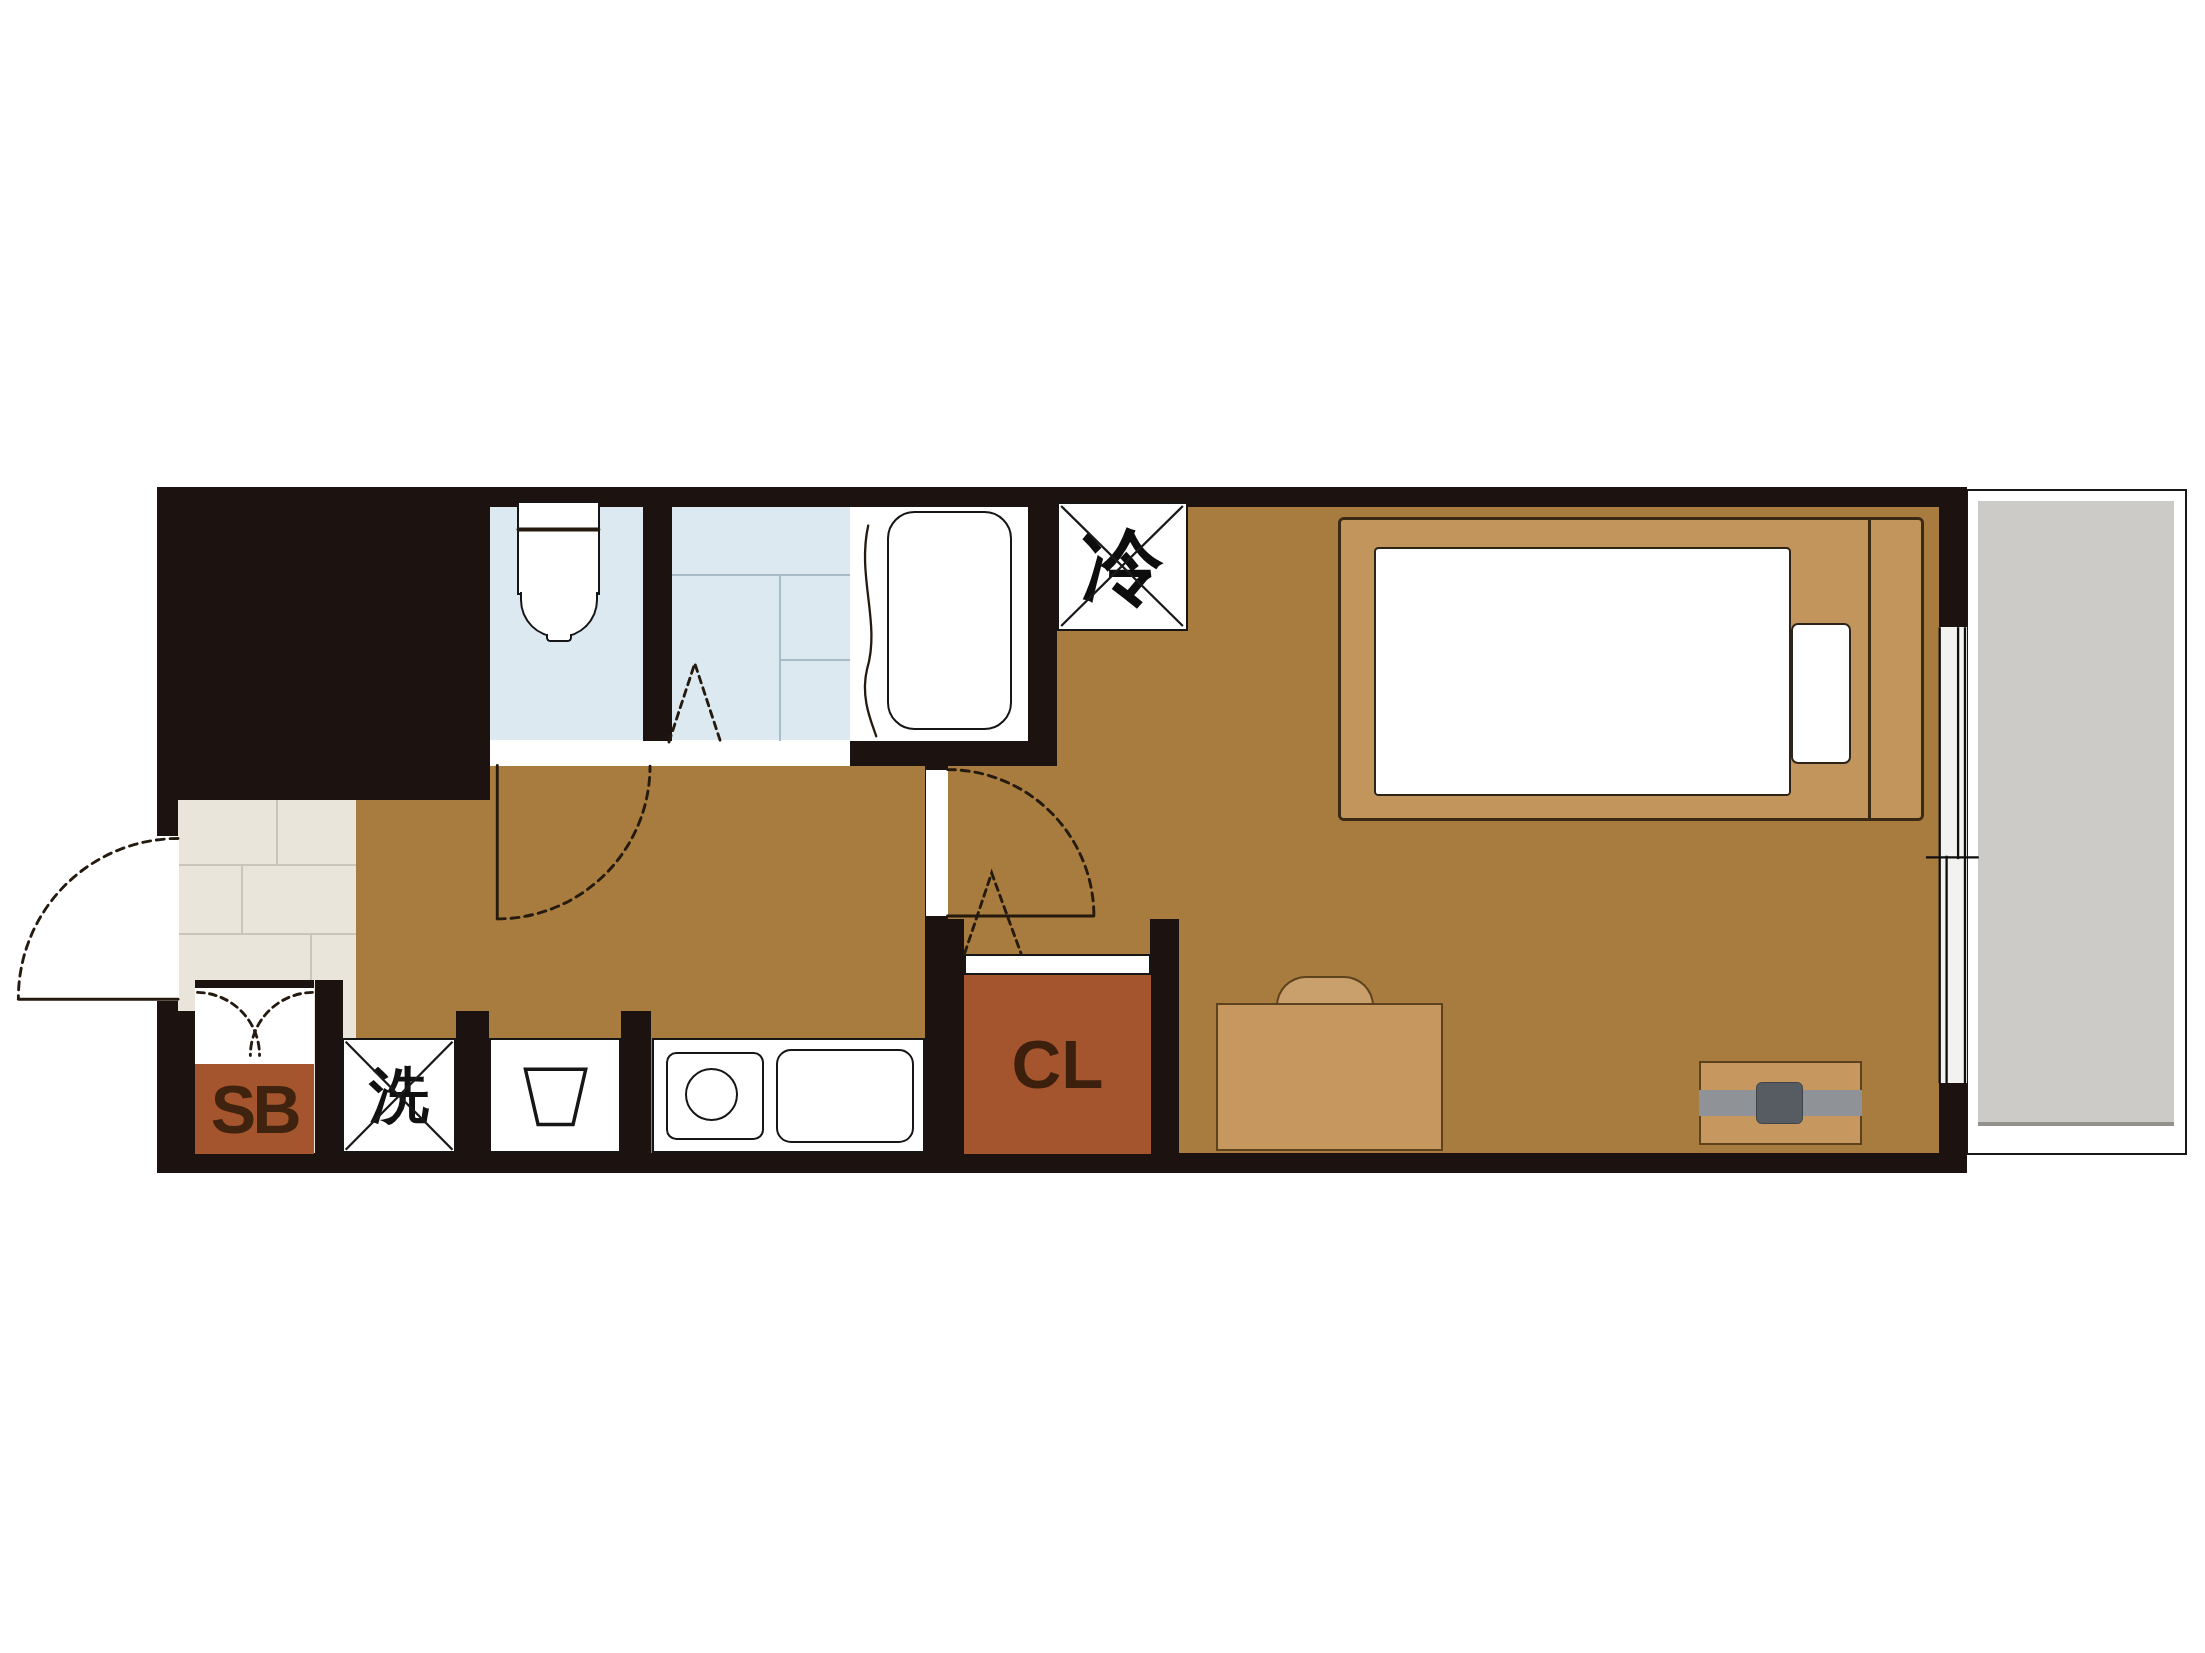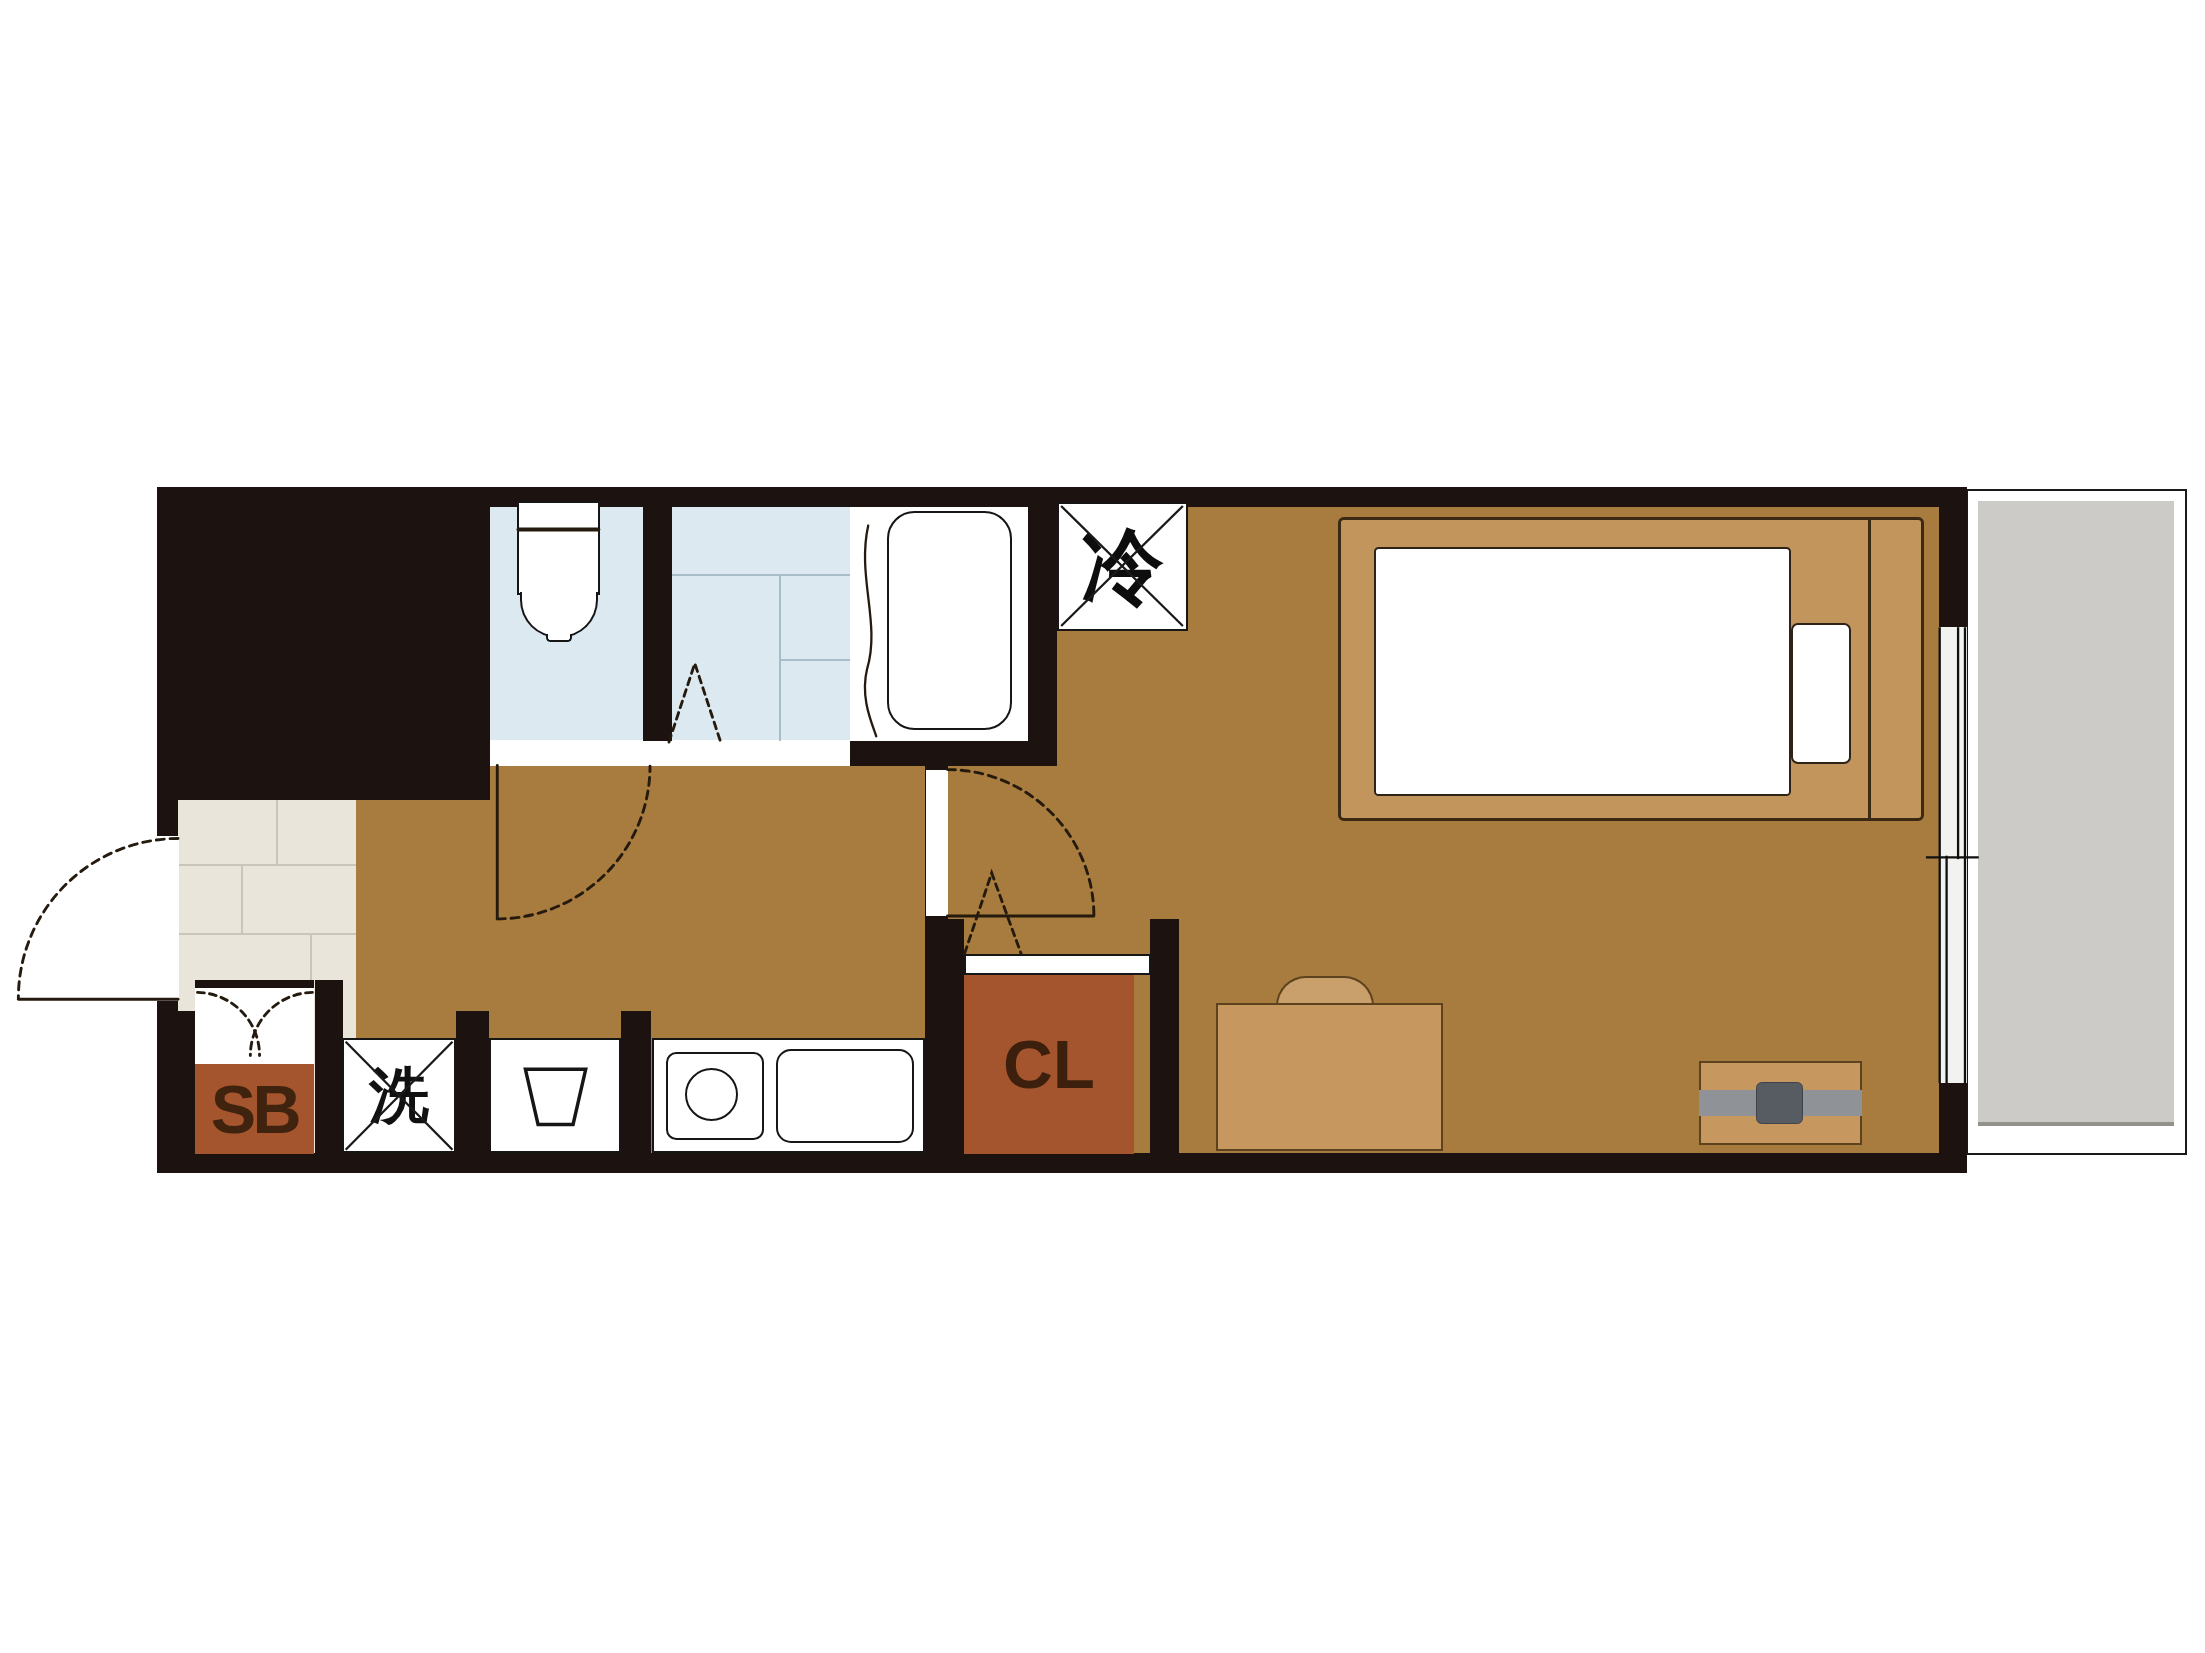--- a/index.html
+++ b/index.html
@@ -78,21 +78,21 @@
   </div>
 
   <div class="a fixture" style="left:489px;top:1038px;width:132px;height:115px;"></div>
 
   <div class="a fixture" style="left:652px;top:1038px;width:273px;height:115px;"></div>
   <div class="a fixture" style="left:666px;top:1052px;width:98px;height:88px;border-radius:10.3px;"></div>
   <div class="a fixture" style="left:685px;top:1068px;width:53px;height:53px;border-radius:50%;"></div>
   <div class="a fixture" style="left:776px;top:1049px;width:138px;height:94px;border-radius:15px;"></div>
 
   <div class="a" style="left:964px;top:954px;width:187px;height:20.7px;background:#ffffff;border:2.3px solid #161616;"></div>
-  <div class="a box-rust lbl" style="left:964px;top:975px;width:170px;height:179px;font-size:69px;color:#3c1f0d;">
+  <div class="a box-rust lbl" style="left:964px;top:975px;width:187px;height:179px;font-size:69px;color:#3c1f0d;">
     <span>CL</span>
   </div>
 
   <div class="a fixture lbl" style="left:1057px;top:502px;width:131px;height:129px;font-size:82px;color:#0d0d0d;">
     <span>冷</span>
   </div>
 
   <div class="a fixture" style="left:517px;top:501px;width:83px;height:94px;"></div>
   <div class="a fixture" style="left:520px;top:592px;width:78px;height:46px;border-radius:0 0 38px 38px;border-top:none;"></div>
   <div class="a fixture" style="left:546px;top:634px;width:26.4px;height:8px;border-width:2.3px;border-top:none;border-radius:0 0 4.6px 4.6px;"></div>

